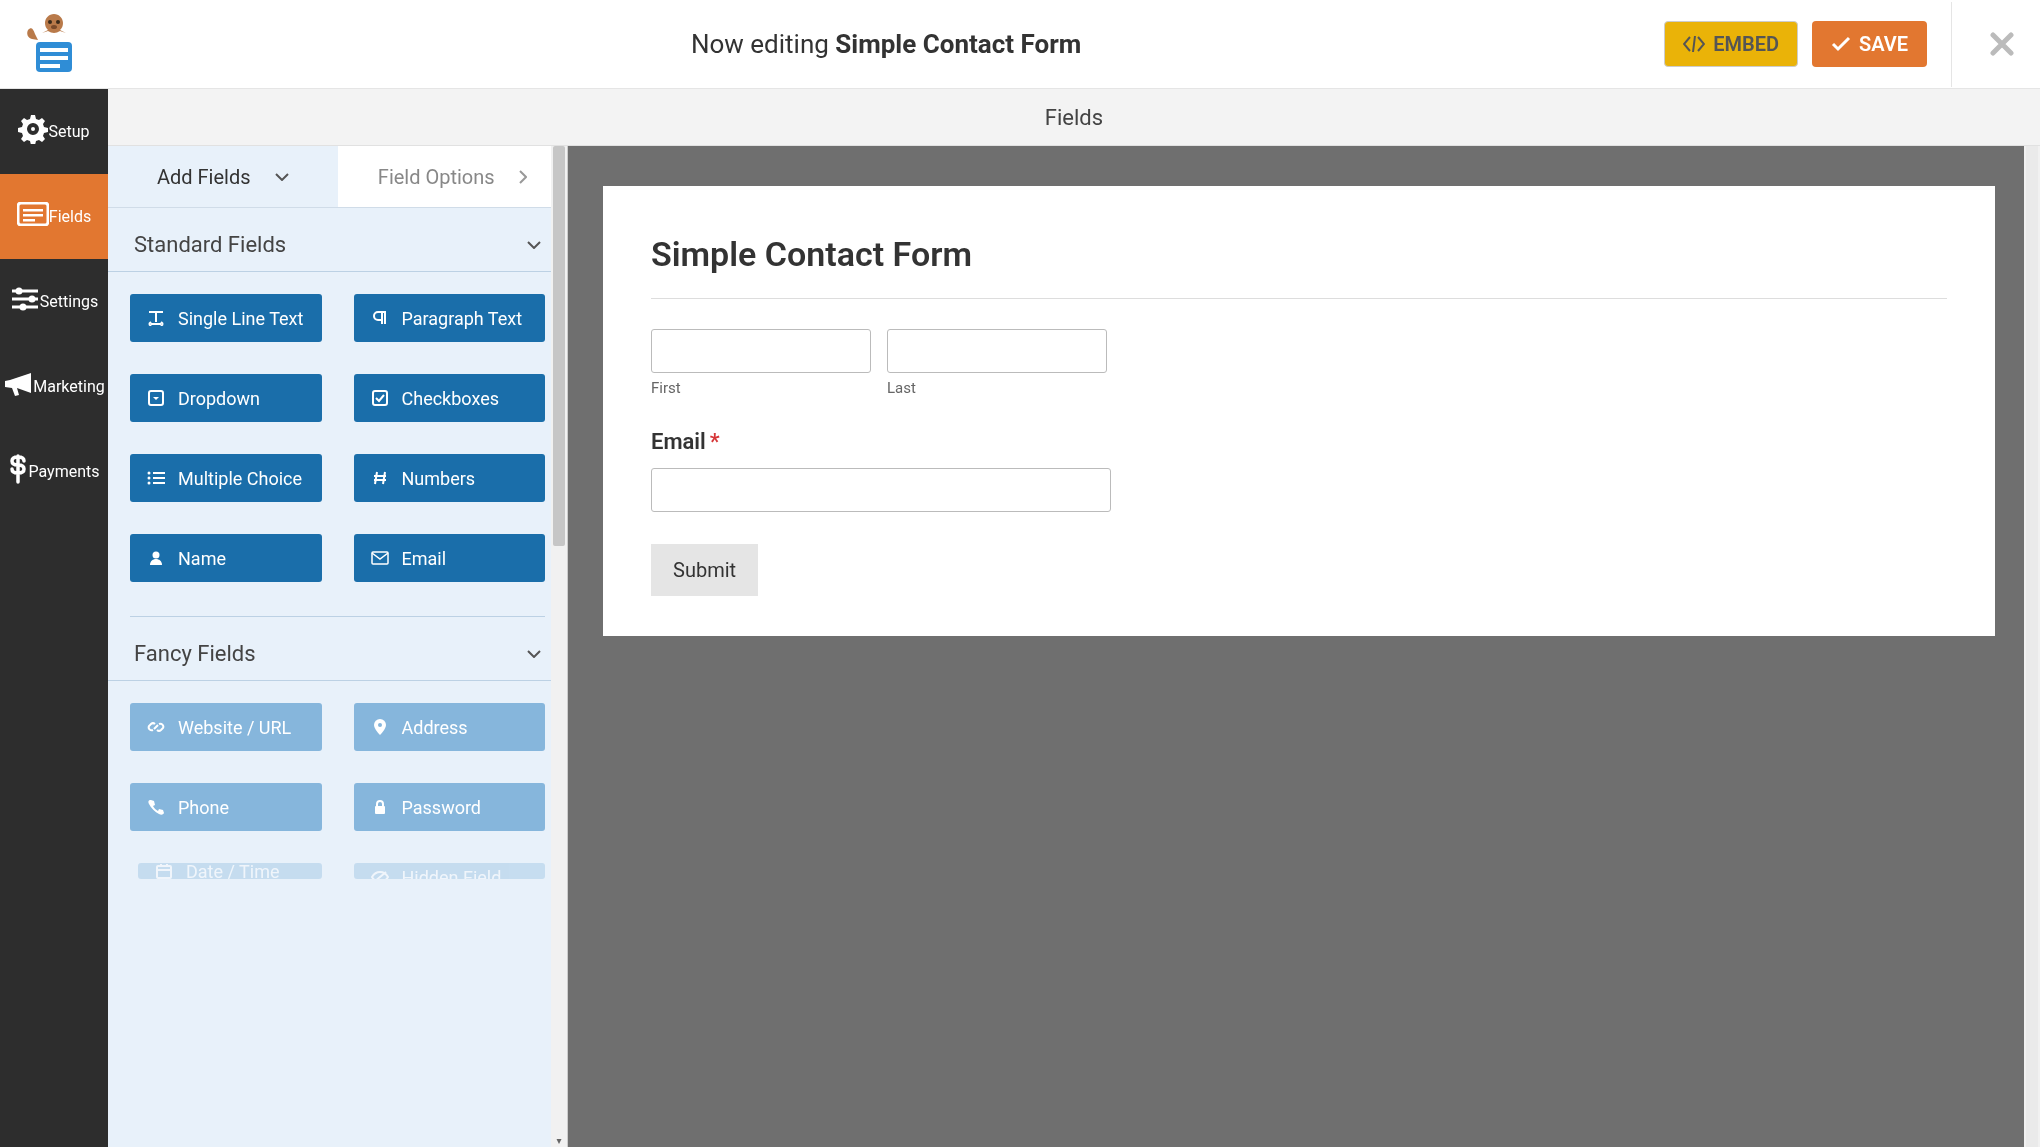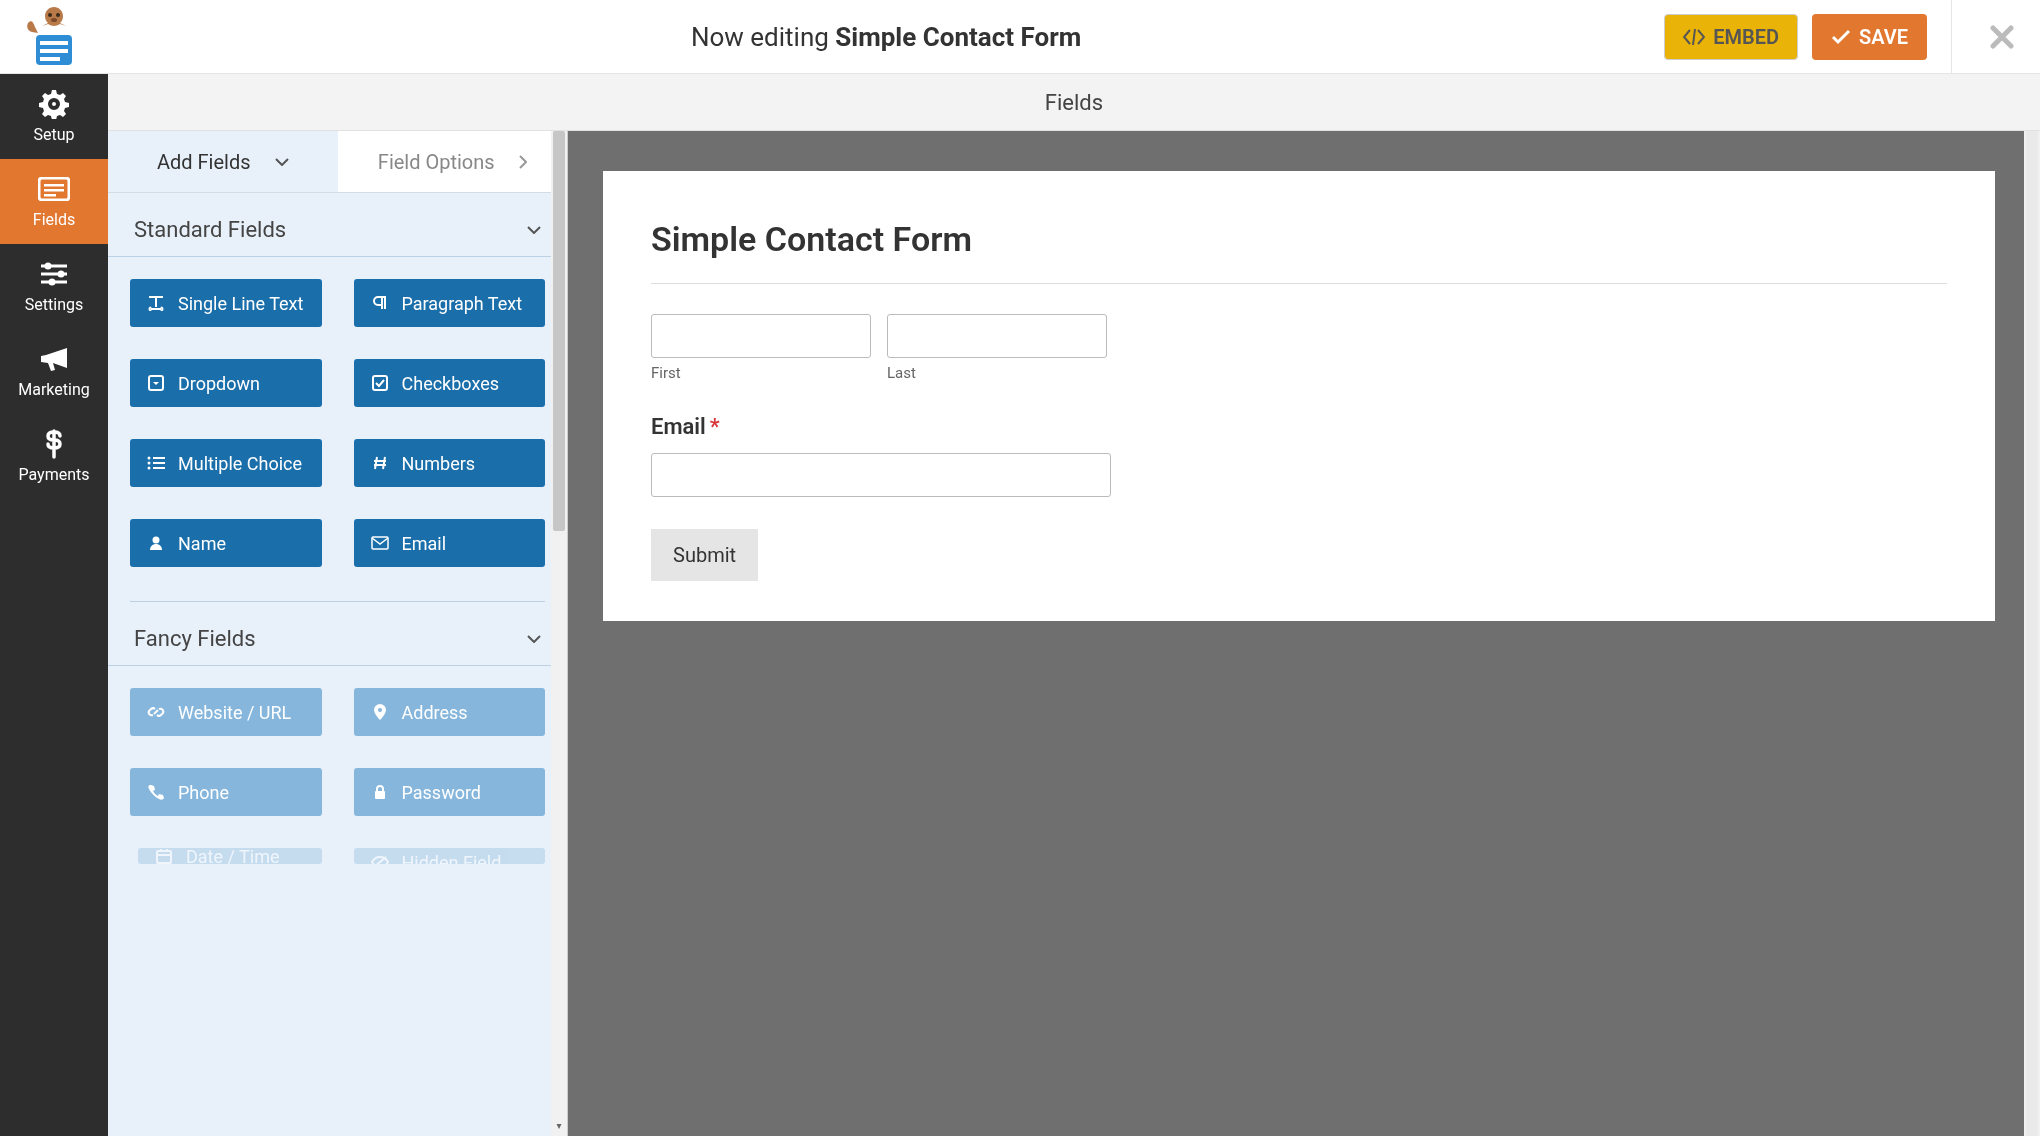--- a/index.html
+++ b/index.html
@@ -1,35 +1,35 @@
 <!DOCTYPE html>
 <html><head>
 <meta charset="utf-8">
 <style>
 * { margin: 0; padding: 0; box-sizing: border-box; font-family: -apple-system, BlinkMacSystemFont, "Segoe UI", Roboto, Helvetica, Arial, sans-serif; }
 body { width: 2040px; height: 1147px; overflow: hidden; background: #fff; }
 
 
-.topbar { height: 74px; display: flex; align-items: center; border-bottom: 1px solid #e5e5e5; }
+.topbar { height: 89px; display: flex; align-items: center; border-bottom: 1px solid #e5e5e5; }
 .logo { width: 108px; display: flex; align-items: center; justify-content: center; }
 .title-area { flex: 1; text-align: center; font-size: 26px; color: #333; }
 .title-editing { font-weight: 400; }
 .title-name { font-weight: 700; }
 .top-actions { display: flex; align-items: center; gap: 14px; padding-right: 20px; }
 .btn { height: 46px; display: inline-flex; align-items: center; padding: 0 18px; font-size: 20px; font-weight: 600; border-radius: 4px; cursor: pointer; border: 1px solid transparent; }
 .btn-embed { background: #eab308; border-color: #ccc; color: #555; }
 .btn-save { background: #e27730; color: #fff; }
 .btn svg, .btn .ico { margin-right: 8px; }
 .vline { width: 1px; height: 85px; background: #e5e5e5; margin: 0 18px 0 10px; }
 .close-x { font-size: 30px; color: #bbb; cursor: pointer; padding: 6px; }
 
 
 .body { display: flex; height: calc(1147px - 85px); }
 .leftnav { width: 108px; background: #2d2d2d; display: flex; flex-direction: column; }
-.nav-item { height: 85px; display: flex; flex-direction: column; align-items: center; justify-content: center; color: #fff; font-size: 16px; cursor: pointer; }
+.nav-item { height: 85px; display: flex; flex-direction: row; align-items: center; justify-content: center; color: #fff; font-size: 16px; cursor: pointer; }
 .nav-item.active { background: #e27730; }
 .nav-item .ni-icon { height: 30px; display: flex; align-items: center; margin-bottom: 6px; }
 
 
 .middle-head { height: 57px; background: #f3f3f3; border-bottom: 1px solid #e1e1e1; display: flex; align-items: center; justify-content: center; font-size: 22px; color: #444; flex: 1; }
 
 
 .row { display: flex; height: calc(100% - 57px); }
 .panel { width: 460px; background: #e8f1fa; position: relative; border-right: 1px solid #ccc; }
 .panel-scroll { height: 100%; overflow: hidden; }

